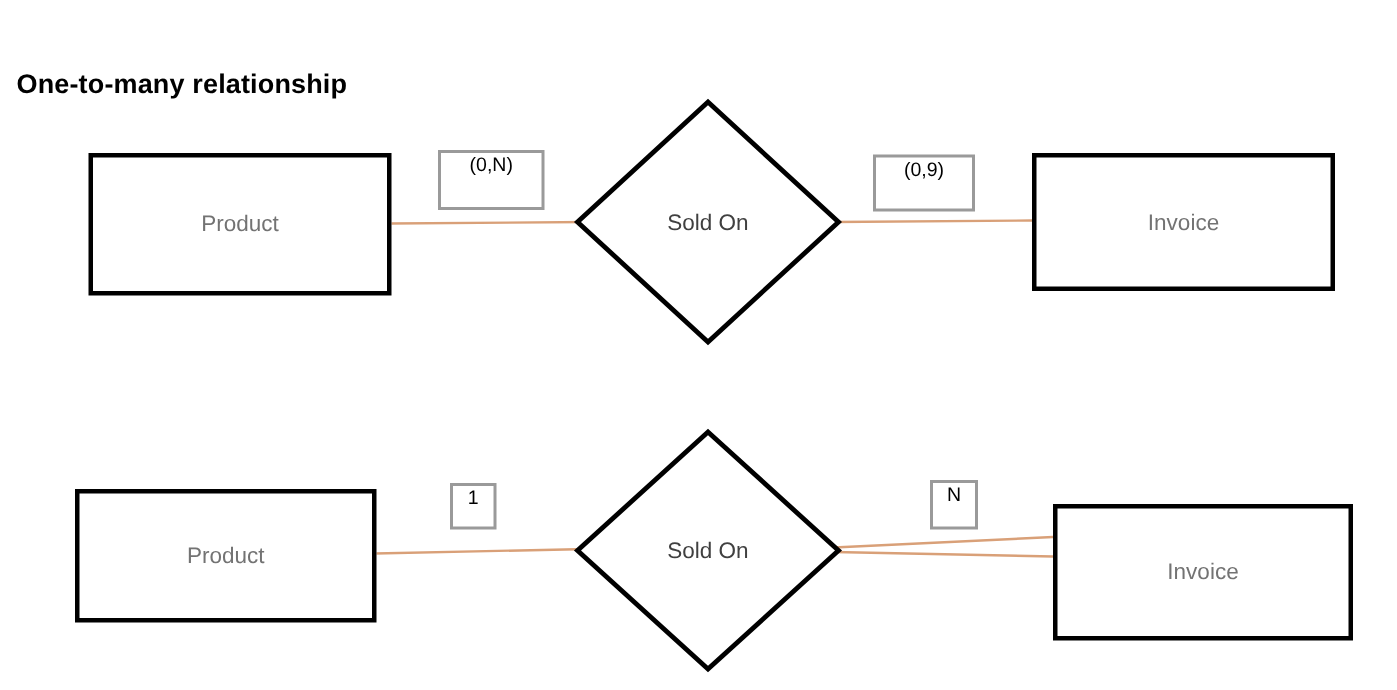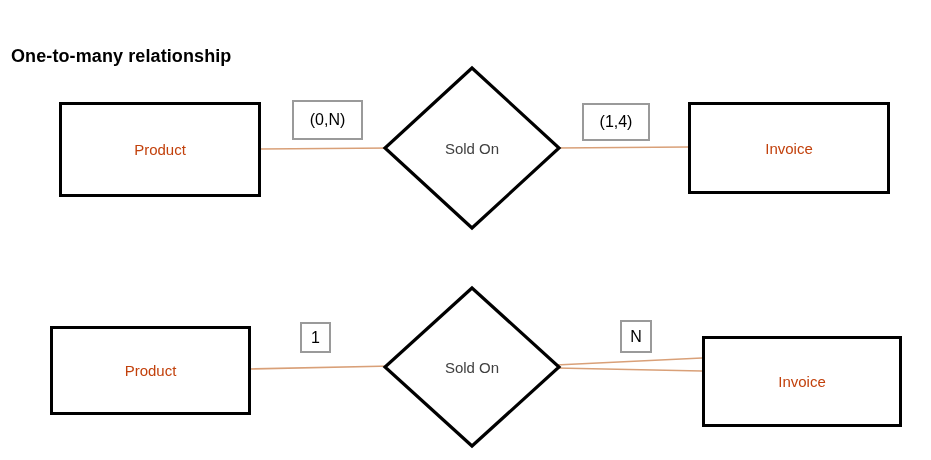--- a/index.html
+++ b/index.html
@@ -34,21 +34,21 @@
   }
   
   .entity {
     position: absolute;
     box-sizing: border-box;
     border: 3px solid #000000;
     background: #ffffff;
     display: flex;
     align-items: center;
     justify-content: center;
-    color: #c2410c;
+    color: #737373;
     font-size: 15px;
     font-family: "Liberation Sans", sans-serif;
   }
   
   .diamond-wrap {
     position: absolute;
   }
   .diamond-wrap svg {
     position: absolute;
     left: 0;
@@ -69,23 +69,23 @@
     pointer-events: none;
     font-family: "Liberation Sans", sans-serif;
   }
   
   .card-label {
     position: absolute;
     box-sizing: border-box;
     border: 2px solid #9a9a9a;
     background: #ffffff;
     display: flex;
-    align-items: center;
+    align-items: flex-start;
     justify-content: center;
-    font-size: 16px;
+    font-size: 13px;
     color: #000000;
     font-family: "Liberation Sans", sans-serif;
     z-index: 5;
   }
   
   #connectors {
     position: absolute;
     left: 0;
     top: 0;
     width: 931px;
@@ -121,21 +121,21 @@
   </div>
 
   <div class="diamond-wrap" style="left:382px; top:65px; width:180px; height:166px;">
     <svg width="180" height="166" viewBox="0 0 180 166">
       <polygon points="90,3 177,83 90,163 3,83" fill="#ffffff" stroke="#000000" stroke-width="3.2" stroke-linejoin="miter"></polygon>
     </svg>
     <div class="diamond-label">Sold On</div>
   </div>
 
   <div class="card-label" style="left:582px; top:103px; width:68px; height:38px;">
-    <span>(1,4)</span>
+    <span>(0,9)</span>
   </div>
 
   <div class="entity" style="left:688px; top:102px; width:202px; height:92px;">
     <span>Invoice</span>
   </div>
 
   <div class="entity" style="left:50px; top:326px; width:201px; height:89px;">
     <span>Product</span>
   </div>
 

